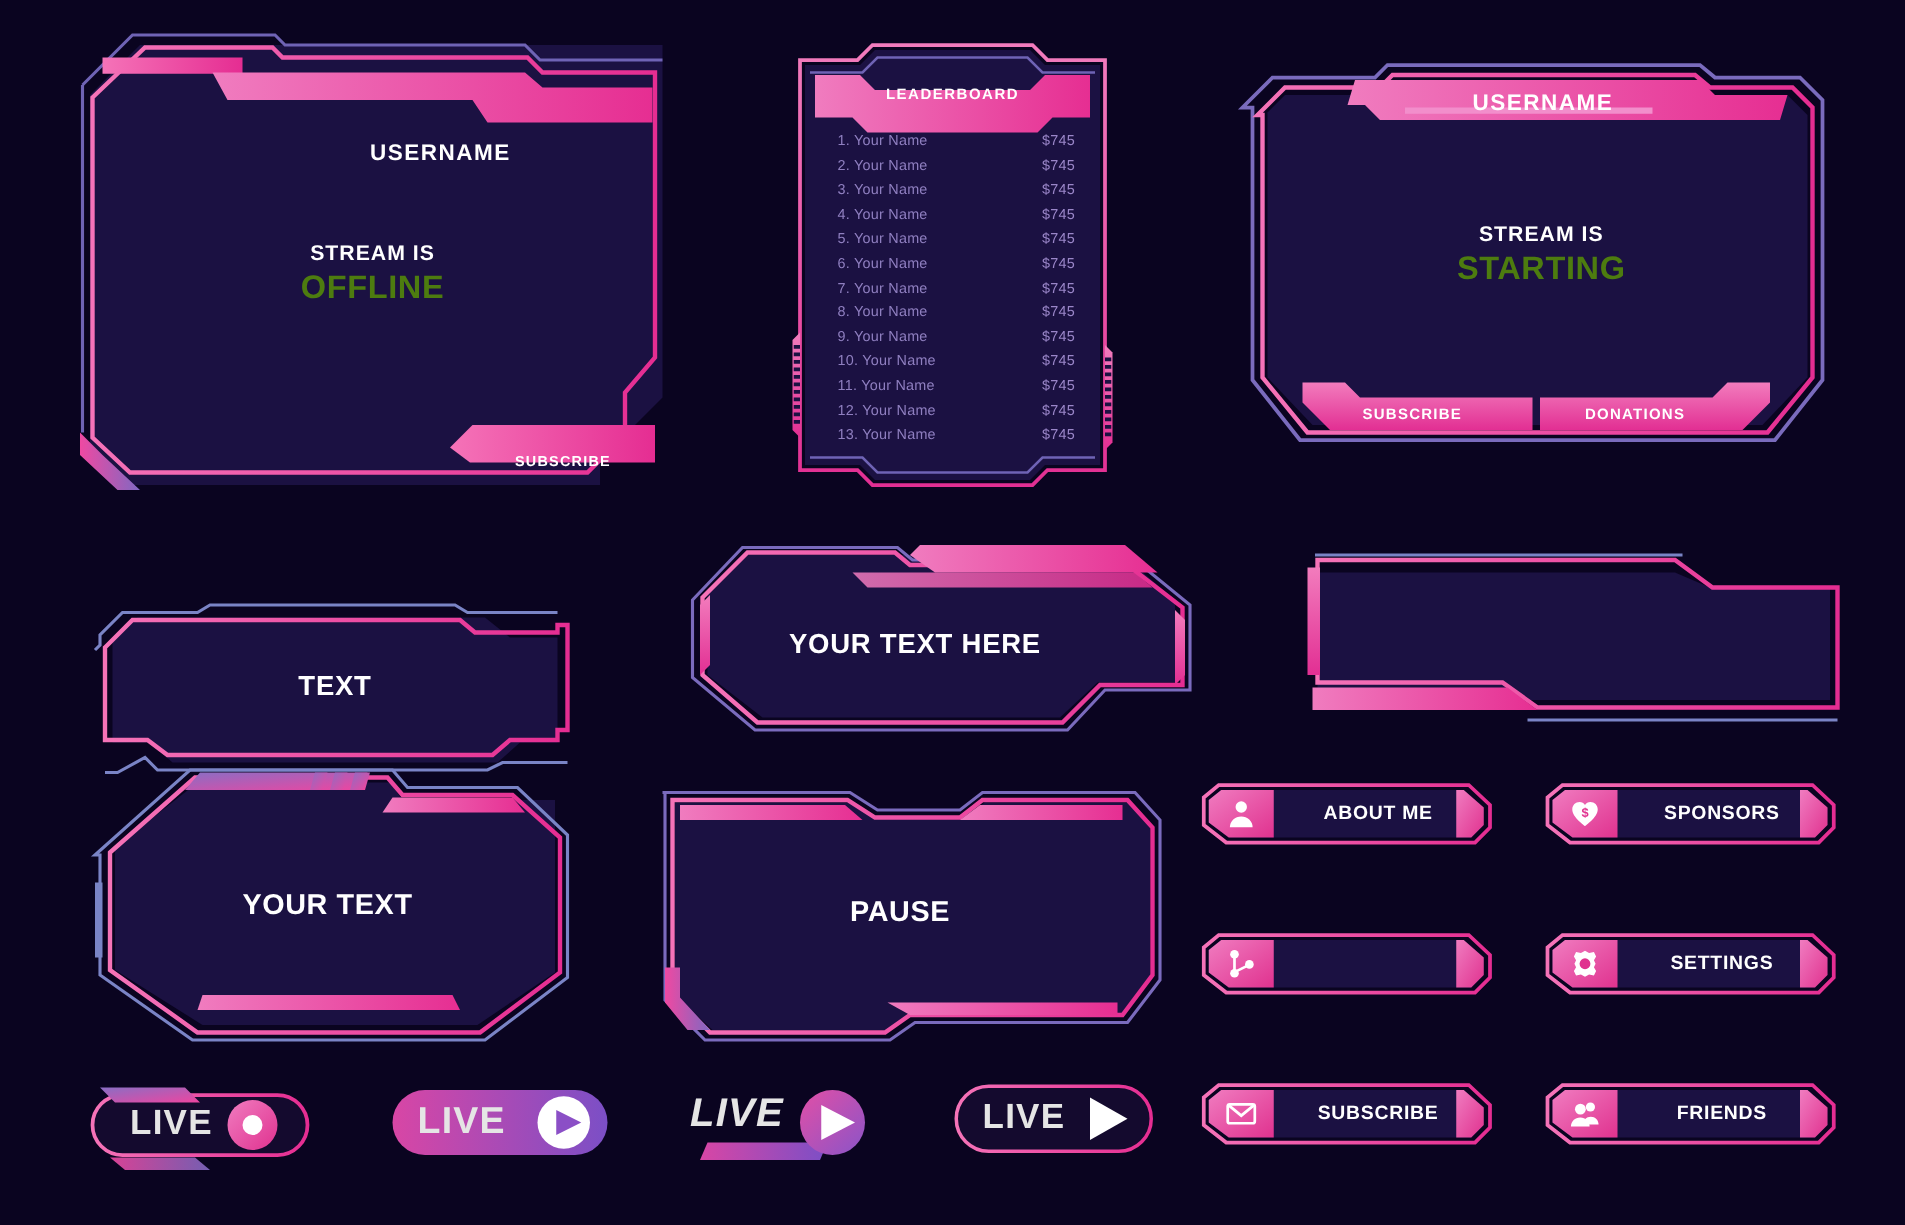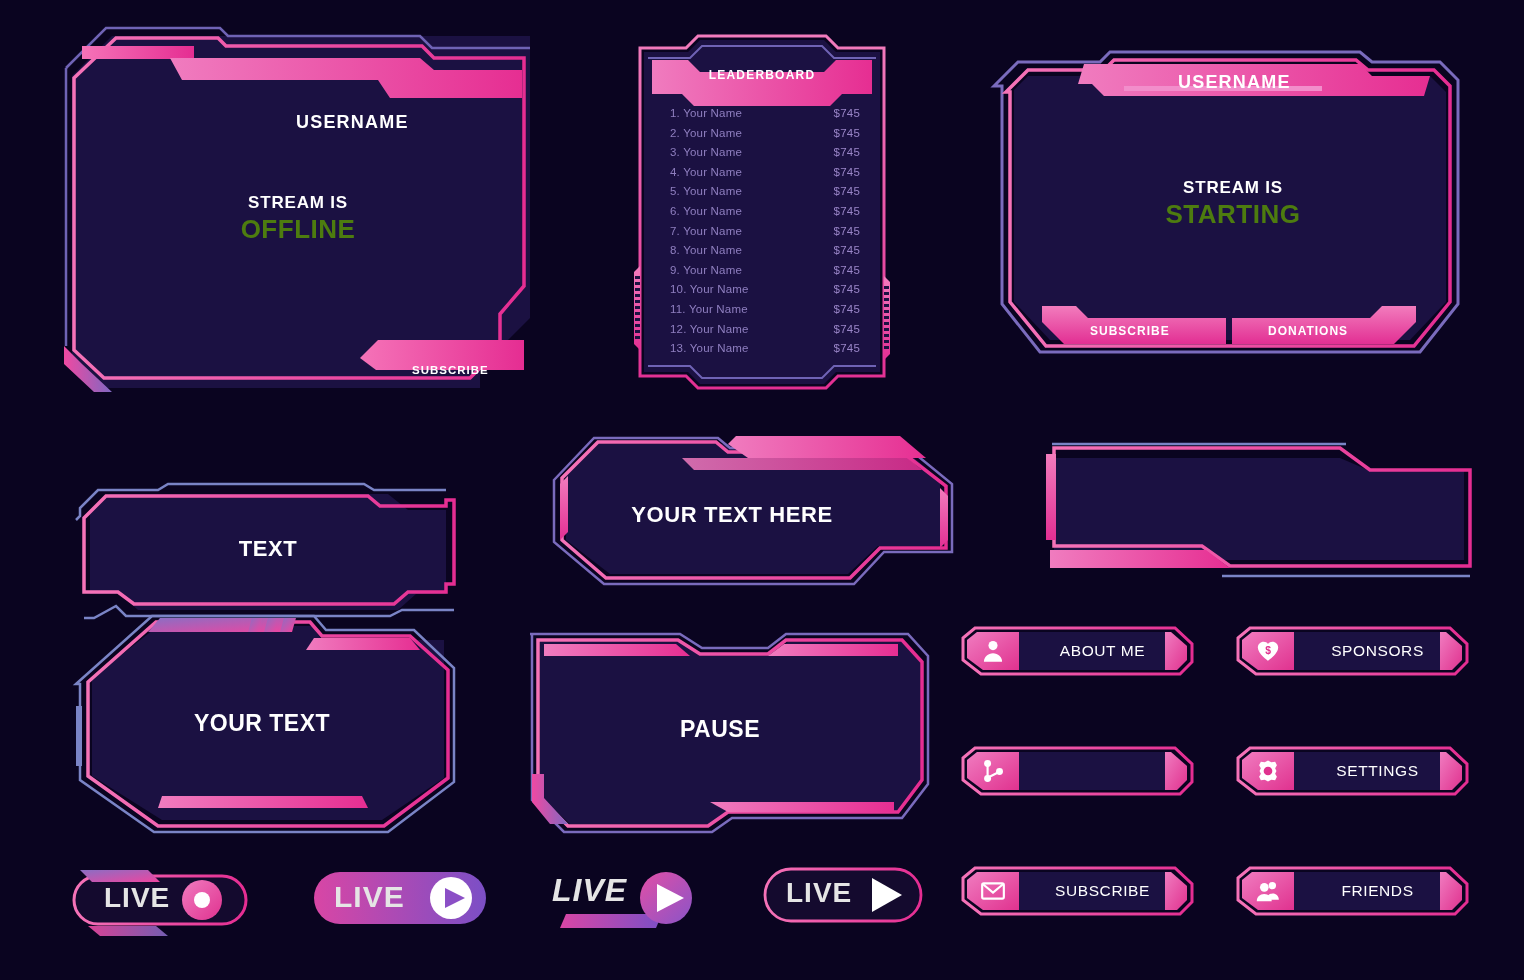--- a/index.html
+++ b/index.html
@@ -40,21 +40,21 @@
     height: 19.6px; line-height: 19.6px;
   }
   .lb-row .nm { white-space: nowrap; }
   .lb-row .amt { color: #9a86c8; }
 
   
   .iconbtn { position: absolute; width: 233px; height: 50px; }
   .iconbtn .ib-label {
     position: absolute; left: 72px; top: 0; right: 22px; height: 50px;
     display: flex; align-items: center; justify-content: center;
-    color: #fff; font-size: 15.5px; font-weight: normal; letter-spacing: .6px;
+    color: #fff; font-size: 15.5px; font-weight: bold; letter-spacing: .6px;
   }
   .iconbtn .ib-icon {
     position: absolute; left: 11px; top: 10px; width: 32px; height: 30px;
     display: flex; align-items: center; justify-content: center;
   }
   .iconbtn svg.glyph { width: 26px; height: 26px; fill: #ffffff; }
 
   
   .livetext {
     color: #e5e5e5; font-weight: bold; font-size: 30px; letter-spacing: 1px;

